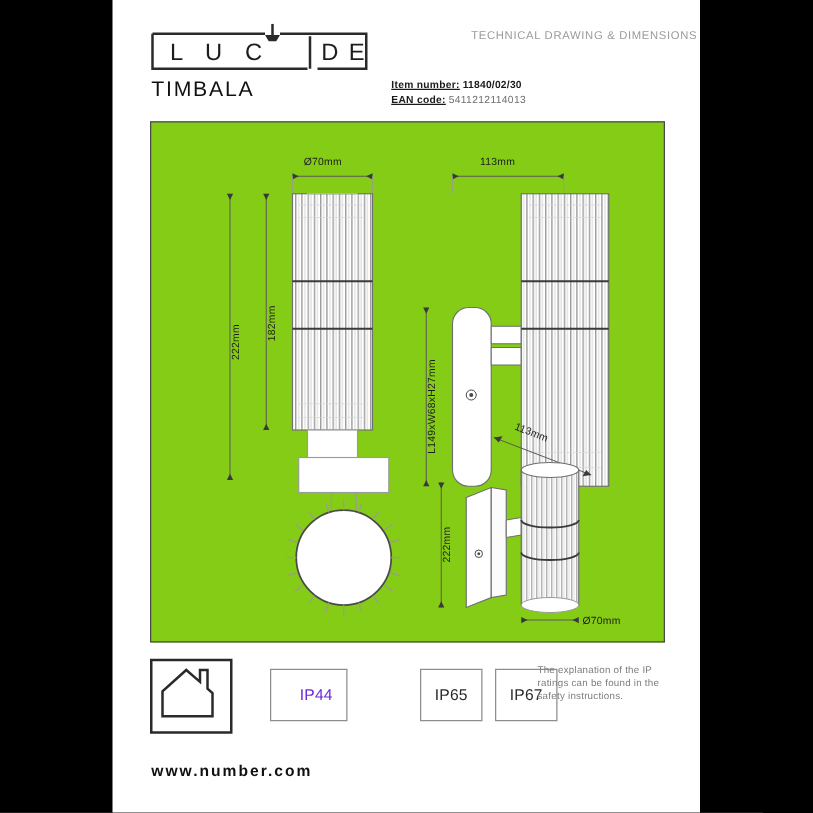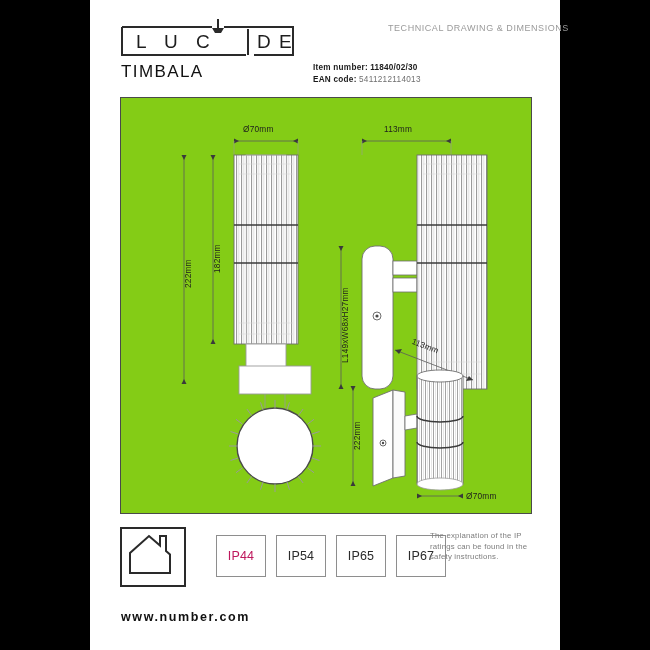--- a/index.html
+++ b/index.html
@@ -11,51 +11,51 @@
   
   #page{position:absolute;left:90px;top:0;width:470px;height:650px;
         background:#fff;}
 
   
   #logo{position:absolute;left:30px;top:19px;width:175px;height:38px;}
   #logo svg{display:block;}
 
   #tech-line{position:absolute;left:287px;top:23px;
              font-size:9px;letter-spacing:.55px;color:#9a9a9a;
-             white-space:nowrap;margin-left:11px;}
+             white-space:nowrap;}
 
   #product-title{position:absolute;left:31px;top:62px;
                  font-size:17px;font-weight:normal;letter-spacing:1.4px;
                  color:#111;white-space:nowrap;}
 
   #itemblock{position:absolute;left:223px;top:62px;
              font-size:8.2px;line-height:11.5px;color:#1a1a1a;
              white-space:nowrap;}
-  #itemblock .lbl{font-weight:bold;letter-spacing:.25px;}
+  #itemblock .lbl{font-weight:bold;letter-spacing:.25px;text-decoration:underline;}
   #itemblock .val{font-weight:bold;letter-spacing:.2px;}
   #itemblock .val.light{font-weight:normal;color:#6f6f6f;letter-spacing:.3px;}
 
   
   #frame{position:absolute;left:30px;top:97px;width:410px;height:415px;
          border:1px solid #4a4a4a;background:#84cc16;}
 
   .dimtext{position:absolute;font-size:8.3px;color:#1d1d1d;
            white-space:nowrap;letter-spacing:.2px;}
   .vtext{transform-origin:0 0;transform:rotate(-90deg);}
 
   
   #ipstrip{position:absolute;left:30px;top:527px;width:410px;height:56px;}
   #housebox{position:absolute;left:0;top:0;width:62px;height:56px;
             border:2px solid #2a2a2a;background:#fff;}
   #arrow{position:absolute;left:58px;top:20px;width:0;height:0;}
   .ipbox{position:absolute;top:8px;width:48px;height:40px;
          border:1px solid #8e8e8e;background:#fff;
          display:flex;align-items:center;justify-content:center;
          font-size:12.5px;color:#2b2b2b;letter-spacing:.2px;}
-  .ipbox.active{border:1px solid #8e8e8e;color:#be185d;}
+  .ipbox.active{border:1px solid #8e8e8e;color:#6d28d9;padding-left:12px;}
   #ipnote{position:absolute;left:310px;top:4px;width:108px;
           font-size:7.8px;line-height:10.5px;color:#7d7d7d;letter-spacing:.2px;}
 
   
   #foot1{position:absolute;left:31px;top:595px;font-size:9.6px;
          color:#1d1d1d;letter-spacing:.55px;white-space:nowrap;}
   #foot2{position:absolute;left:31px;top:610px;font-size:12.5px;
          font-weight:bold;color:#111;letter-spacing:1.6px;white-space:nowrap;}
 </style>
 </head>
@@ -250,23 +250,20 @@
         </svg>
       </div>
 
       <svg id="arrow" width="36" height="22" viewBox="0 0 36 22" style="position:absolute;left:58px;top:17px;">
         <path d="M0,6 L20,6 L20,0 L36,11 L20,22 L20,16 L0,16 Z" fill="#111111"></path>
       </svg>
 
       <div class="ipbox active" style="left:96px;">
         <span>IP44</span>
       </div>
-      <div class="ipbox" style="left:156px;">
-        <span>IP54</span>
-      </div>
       <div class="ipbox" style="left:216px;align-items:center;">
         <span>IP65</span>
       </div>
       <div class="ipbox" style="left:276px;text-align:right;">
         <span>IP67</span>
       </div>
 
       <div id="ipnote">The explanation of the IP ratings can be found in the safety instructions.</div>
     </div>
 

